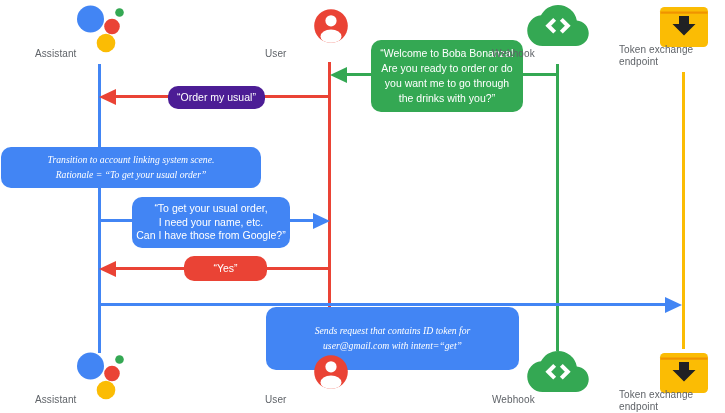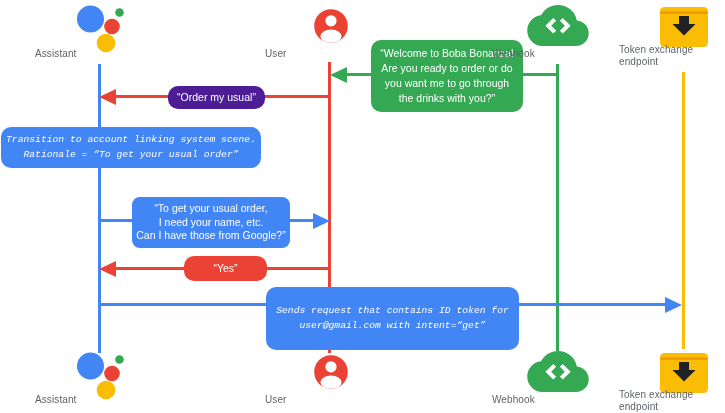--- a/index.html
+++ b/index.html
@@ -27,26 +27,26 @@
   #a1-head{left:330px;top:67px; border-right:17px solid #34A853;}
   #a2-head{left:99px; top:89px; border-right:17px solid #EA4335;}
   #a3-head{left:313px;top:213px;border-left:17px solid #4285F4;}
   #a4-head{left:99px; top:261px;border-right:17px solid #EA4335;}
   #a5-head{left:665px;top:297px;border-left:17px solid #4285F4;}
 
   
   .msg{position:absolute;color:#ffffff;text-align:center;border-radius:10px;
        white-space:pre-line;box-sizing:border-box;}
   .sans{font-size:10.5px;line-height:15px;}
-  .mono{font-family:Liberation Mono, monospace;font-style:italic;
-        font-size:9.7px;line-height:14.5px;}
+  .mono{font-family:Liberation Serif, serif;font-style:italic;
+        font-size:9.7px;line-height:14.5px;margin-top:20px;}
   #b1{left:371px;top:40px; width:152px;background:#34A853;padding:6px 2px;}
   #b2{left:168px;top:86px; width:97px; background:#4c1d95;padding:4px 0;}
   #b3{left:1px;  top:127px;width:260px;background:#4285F4;padding:6px 1px;}
-  #b4{left:132px;top:197px;width:158px;background:#4285F4;padding:5px 2px;line-height:13.5px;border-radius:8px;}
+  #b4{left:132px;top:197px;width:158px;background:#4285F4;padding:5px 2px;line-height:13.5px;}
   #b5{left:184px;top:256px;width:83px; background:#EA4335;padding:5px 0;}
   #b6{left:266px;top:287px;width:253px;background:#4285F4;padding:17px 2px;}
 
   
   .actor-label{position:absolute;width:130px;color:#5F6368;font-size:10px;
                line-height:11.5px;white-space:pre-line;letter-spacing:.1px;}
   #lb-assistant-top{left:35px; top:48px;}
   #lb-user-top     {left:265px;top:48px;}
   #lb-webhook-top  {left:492px;top:48px;}
   #lb-token-top    {left:619px;top:44px;}

